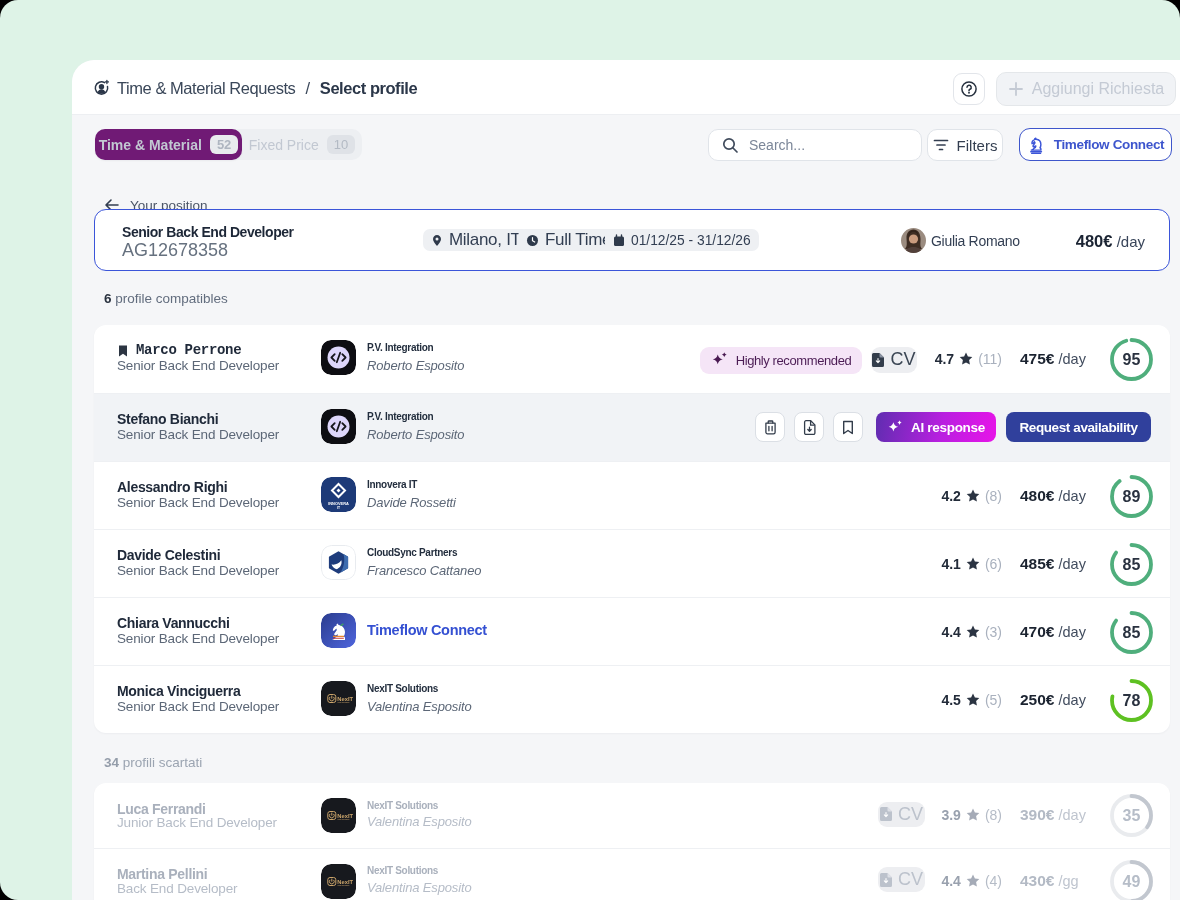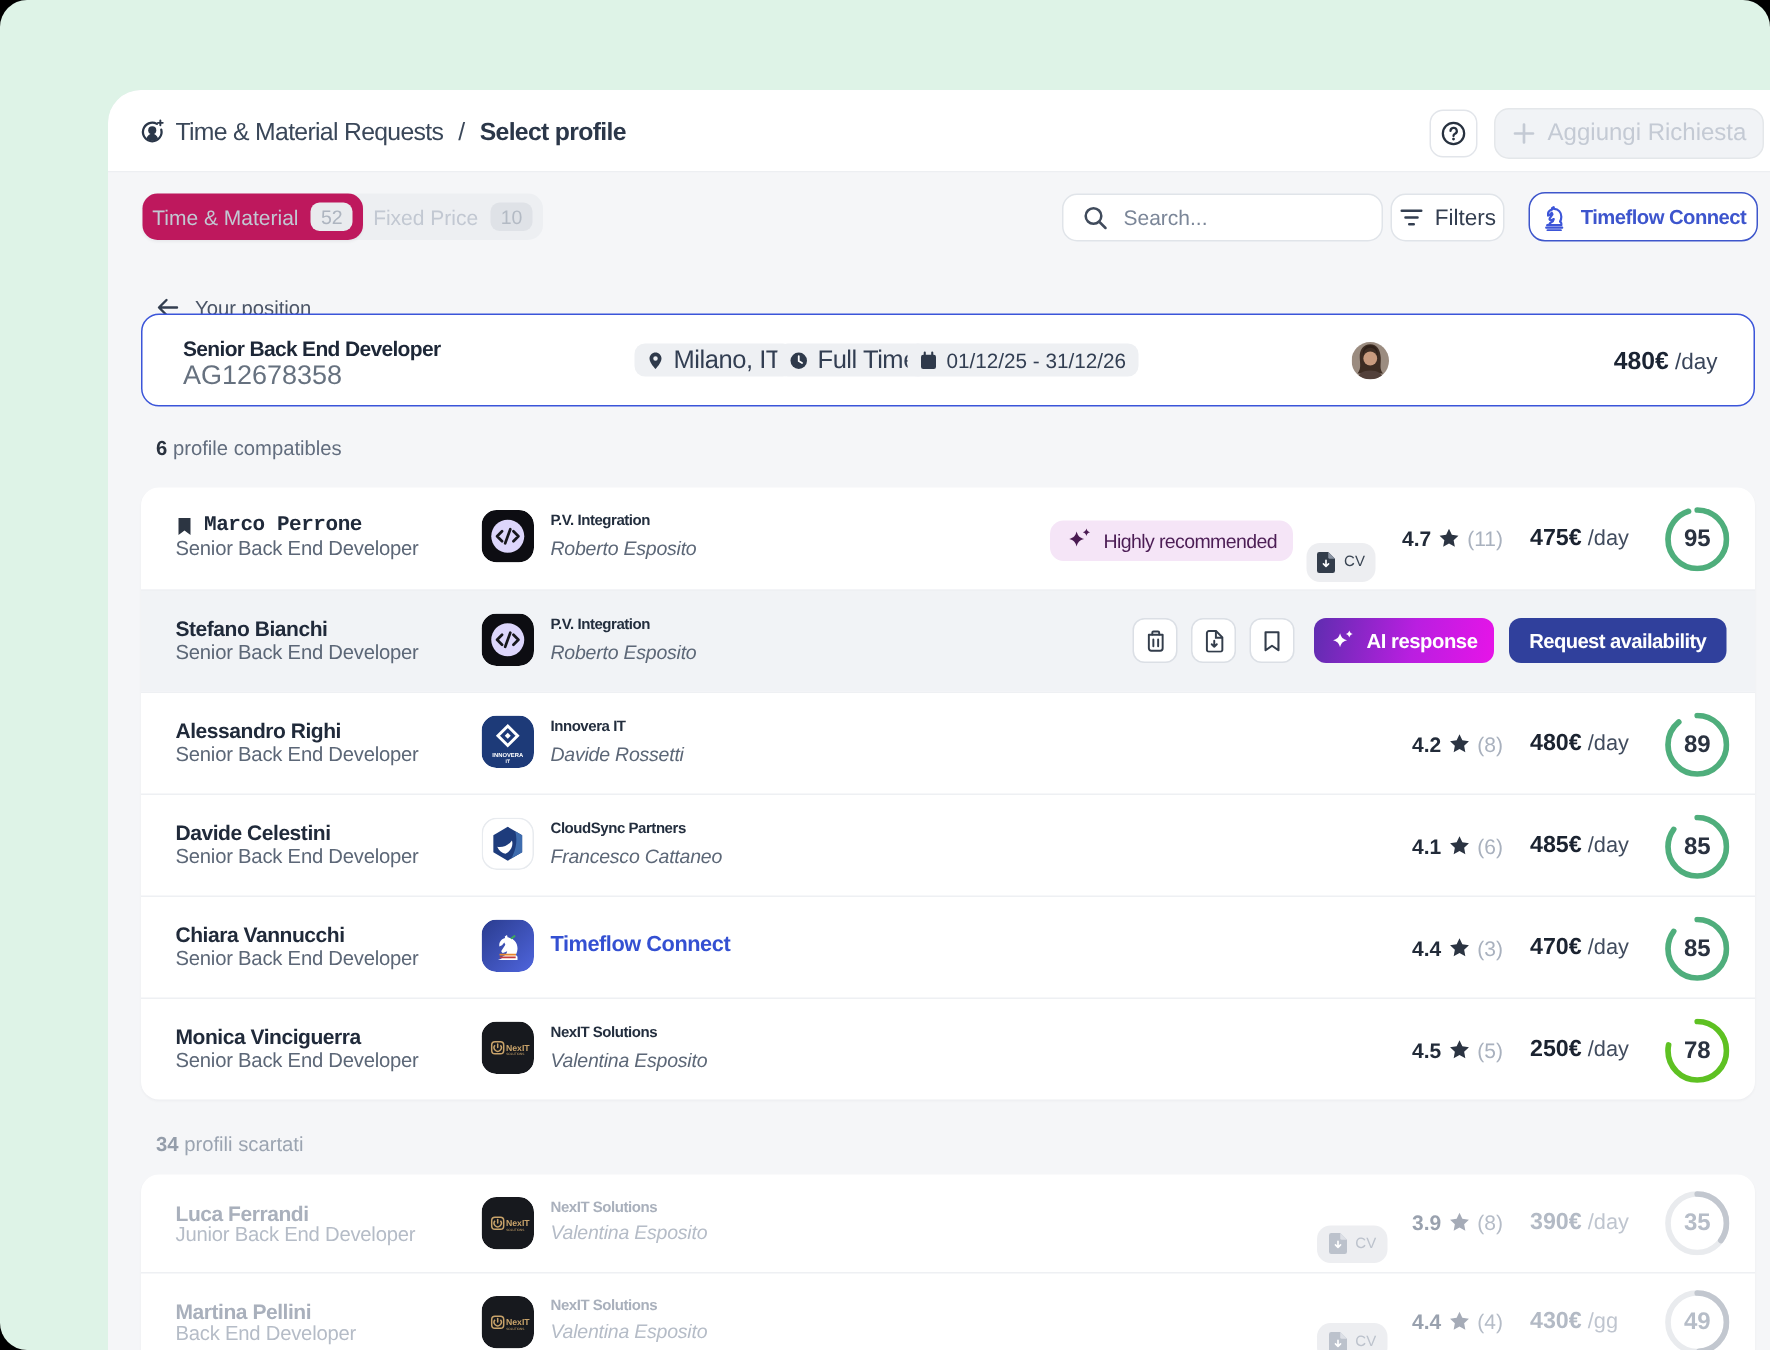--- a/index.html
+++ b/index.html
@@ -8,21 +8,21 @@
 .mint { position:absolute; left:0; top:0; width:1180px; height:900px; background:#def3e7; border-radius:18px; }
 .panel { position:absolute; left:72px; top:60px; width:1108px; height:840px; background:#f5f6f8; border-top-left-radius:22px; overflow:hidden; }
 .hdr { position:absolute; left:0; top:0; width:1108px; height:55px; background:#fff; border-top-left-radius:22px; border-bottom:1px solid #edeff2; }
 .title { position:absolute; left:45px; top:1px; height:55px; line-height:55px; font-size:16.5px; color:#3a4759; font-weight:500; letter-spacing:-0.45px;}
 .title b { color:#2b3749; font-weight:700; }
 .title .sep { color:#3a4759; margin:0 6px; }
 .helpbtn { position:absolute; left:881px; top:13px; width:32px; height:32px; background:#fff; border:1px solid #e2e5ea; border-radius:9px; display:flex; align-items:center; justify-content:center; }
 .addbtn { position:absolute; left:924px; top:12px; width:180px; height:34px; background:#f1f3f6; border:1px solid #e4e7ea; border-radius:10px; color:#c4cad4; font-size:16px; display:flex; align-items:center; justify-content:center; gap:8px; }
 .tabs { position:absolute; left:23px; top:69px; width:267px; height:31px; background:#edeff2; border-radius:10px; display:flex; }
 .tab { height:31px; display:flex; align-items:center; justify-content:center; gap:8px; font-size:14px; color:#c2c8d2; }
-.tab1 { width:147px; background:#be185d; border-radius:10px; box-shadow:0 1px 2px rgba(16,24,40,.05); }
+.tab1 { width:147px; background:#701a75; border-radius:10px; box-shadow:0 1px 2px rgba(16,24,40,.05);font-weight:bold; }
 .tab2 { width:120px; }
 .tbadge { font-size:13px; color:#aeb5c0; background:#e9ebee; border-radius:6px; padding:2px 7px; }
 .tab2 .tbadge { background:#dfe2e7; color:#b3bac4; }
 .search { position:absolute; left:636px; top:69px; width:214px; height:32px; background:#fff; border:1px solid #e0e4e9; border-radius:10px; display:flex; align-items:center; gap:10px; padding-left:13px; color:#7b8698; font-size:14px; }
 .filters { position:absolute; left:855px; top:69px; width:76px; height:32px; background:#fff; border:1px solid #e0e4e9; border-radius:10px; display:flex; align-items:center; justify-content:center; gap:8px; color:#333e50; font-size:15px; }
 .tfbtn { position:absolute; left:947px; top:68px; width:153px; height:33px; background:#fff; border:1.5px solid #3e56cb; border-radius:11px; display:flex; align-items:center; justify-content:center; gap:8px; color:#3d55cd; font-size:13.5px; font-weight:700; letter-spacing:-0.35px; }
 .yourpos { position:absolute; left:32px; top:118px; height:20px; display:flex; align-items:center; gap:10px; font-size:13.5px; color:#4b5567;margin-top:17px; }
 .poscard { position:absolute; left:22px; top:149px; width:1076px; height:62px; background:#fff; border:1.5px solid #3b55d9; border-radius:12px; }
 .pc-title { position:absolute; left:27px; top:13.5px; font-size:14px; font-weight:700; color:#1d2737; letter-spacing:-0.45px; }
 .pc-code { position:absolute; left:27px; top:29.5px; font-size:18px; color:#66717f; }
@@ -61,21 +61,21 @@
 .glist .nm { top:17.5px; }
 .glist .rl { top:32px; }
 .glist .logo { top:15px; }
 .glist .cn { top:16.5px; }
 .glist .cc { top:31px; }
 .glist .rating { height:64.5px; }
 .glist .price { height:64.5px; line-height:64.5px; }
 .glist .badge { top:11px; }
 .glist .cvchip { top:18.5px; left:784px; width:47px; height:25px; }
 .hrpill { position:absolute; left:606px; top:21.5px; width:162px; height:27px; background:#f5e5f7; border-radius:9px; display:flex; align-items:center; justify-content:center; gap:7px; font-size:13px; color:#4c1d55; letter-spacing:-0.4px; white-space:nowrap;}
-.cvchip { position:absolute; left:777px; top:21.5px; width:46px; height:26px; background:#edeef1; border-radius:9px; display:flex; align-items:center; justify-content:center; gap:6px; font-size:10px; color:#3a4553;margin-top:15px; }
+.cvchip { position:absolute; left:777px; top:21.5px; width:46px; height:26px; background:#edeef1; border-radius:9px; display:flex; align-items:center; justify-content:center; gap:6px; font-size:18px; color:#3a4553; }
 .gray .cvchip { color:#bcc2cc; }
 .iconbtn { position:absolute; top:18px; width:30px; height:30px; background:#fff; border:1px solid #dbdfe5; border-radius:8px; display:flex; align-items:center; justify-content:center; }
 .aibtn { position:absolute; left:782px; top:18px; width:120px; height:30px; border-radius:8px; background:linear-gradient(100deg,#5f2db0 0%,#b91fe0 55%,#e714e8 100%); color:#fff; font-size:13.5px; font-weight:700; letter-spacing:-0.3px; display:flex; align-items:center; justify-content:center; gap:7px; }
 .rqbtn { position:absolute; left:912px; top:18px; width:145px; height:30px; border-radius:8px; background:#30409c; color:#fff; font-size:13.5px; font-weight:700; letter-spacing:-0.4px; display:flex; align-items:center; justify-content:center; }
 </style>
 </head>
 <body>
 <div class="mint"></div>
 <div class="panel">
   <div class="hdr">
@@ -160,20 +160,21 @@
     </div>
     <div class="avatar">
       <svg width="25" height="25" viewBox="0 0 25 25">
           <rect width="25" height="25" fill="#9b8c80"></rect>
           <path d="M12.5 1.5c-4.6 0-7.3 3.6-7 9 .2 4.5 1 7.5-1.5 10.5h17c-2.5-3-1.3-6-1.5-10.5-.3-5.4-2.4-9-7-9z" fill="#3e2d23"></path>
           <path d="M3.5 25c.8-3.8 4-6 9-6s8.2 2.2 9 6z" fill="#52403a"></path>
           <circle cx="12.5" cy="11" r="4.6" fill="#c99b7e"></circle>
           <path d="M7.9 10.2c-.3-4 1.6-6.4 4.6-6.4s4.9 2.4 4.6 6.4c1.2-5-1.2-8-4.6-8s-5.8 3-4.6 8z" fill="#2e2019"></path>
         </svg>
     </div>
+    <div class="pc-name">Giulia Romano</div>
     <div class="pc-price"><b>480€</b> /day</div>
   </div>
 
   <div class="seclabel" style="top:231px;"><b>6</b> profile compatibles</div>
 
   <div class="list" style="top:265px;">
     <div class="row">
       <svg class="abs" style="left:24px;top:20px" width="10" height="12" viewBox="0 0 12 15">
           <path d="M1 0.5h10v14l-5-3.6L1 14.5z" fill="#2c3542"></path>
         </svg>

